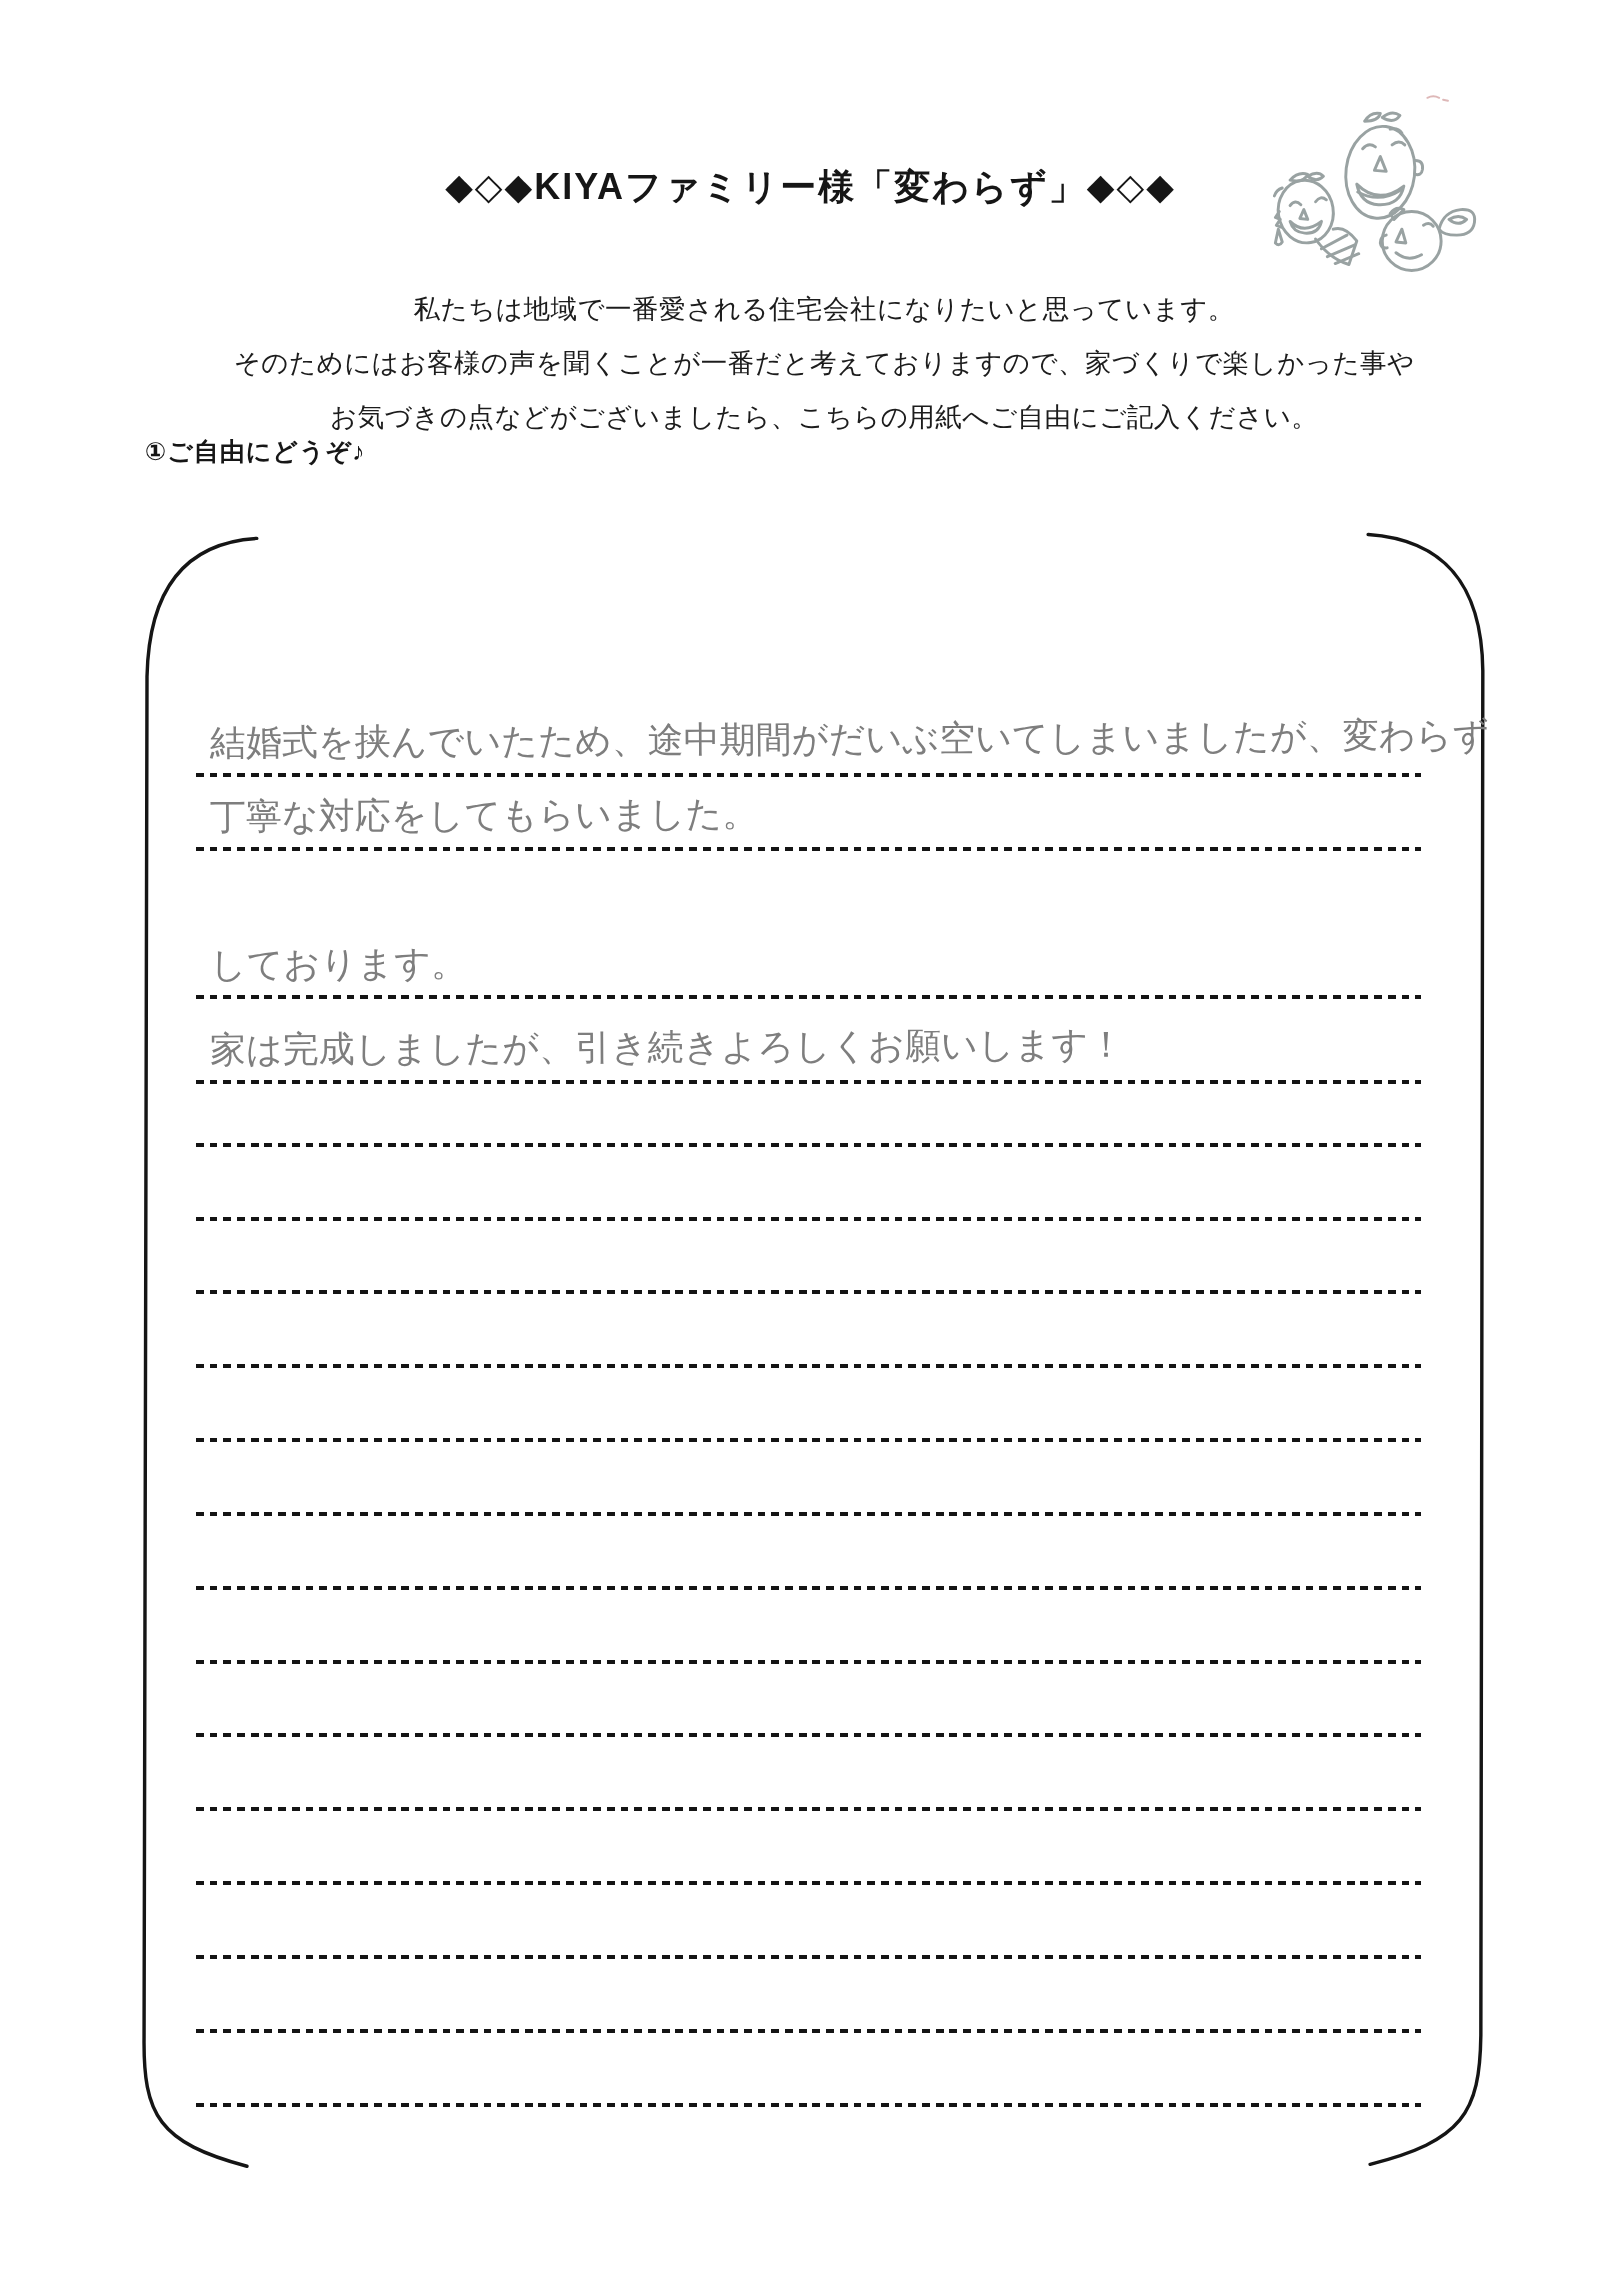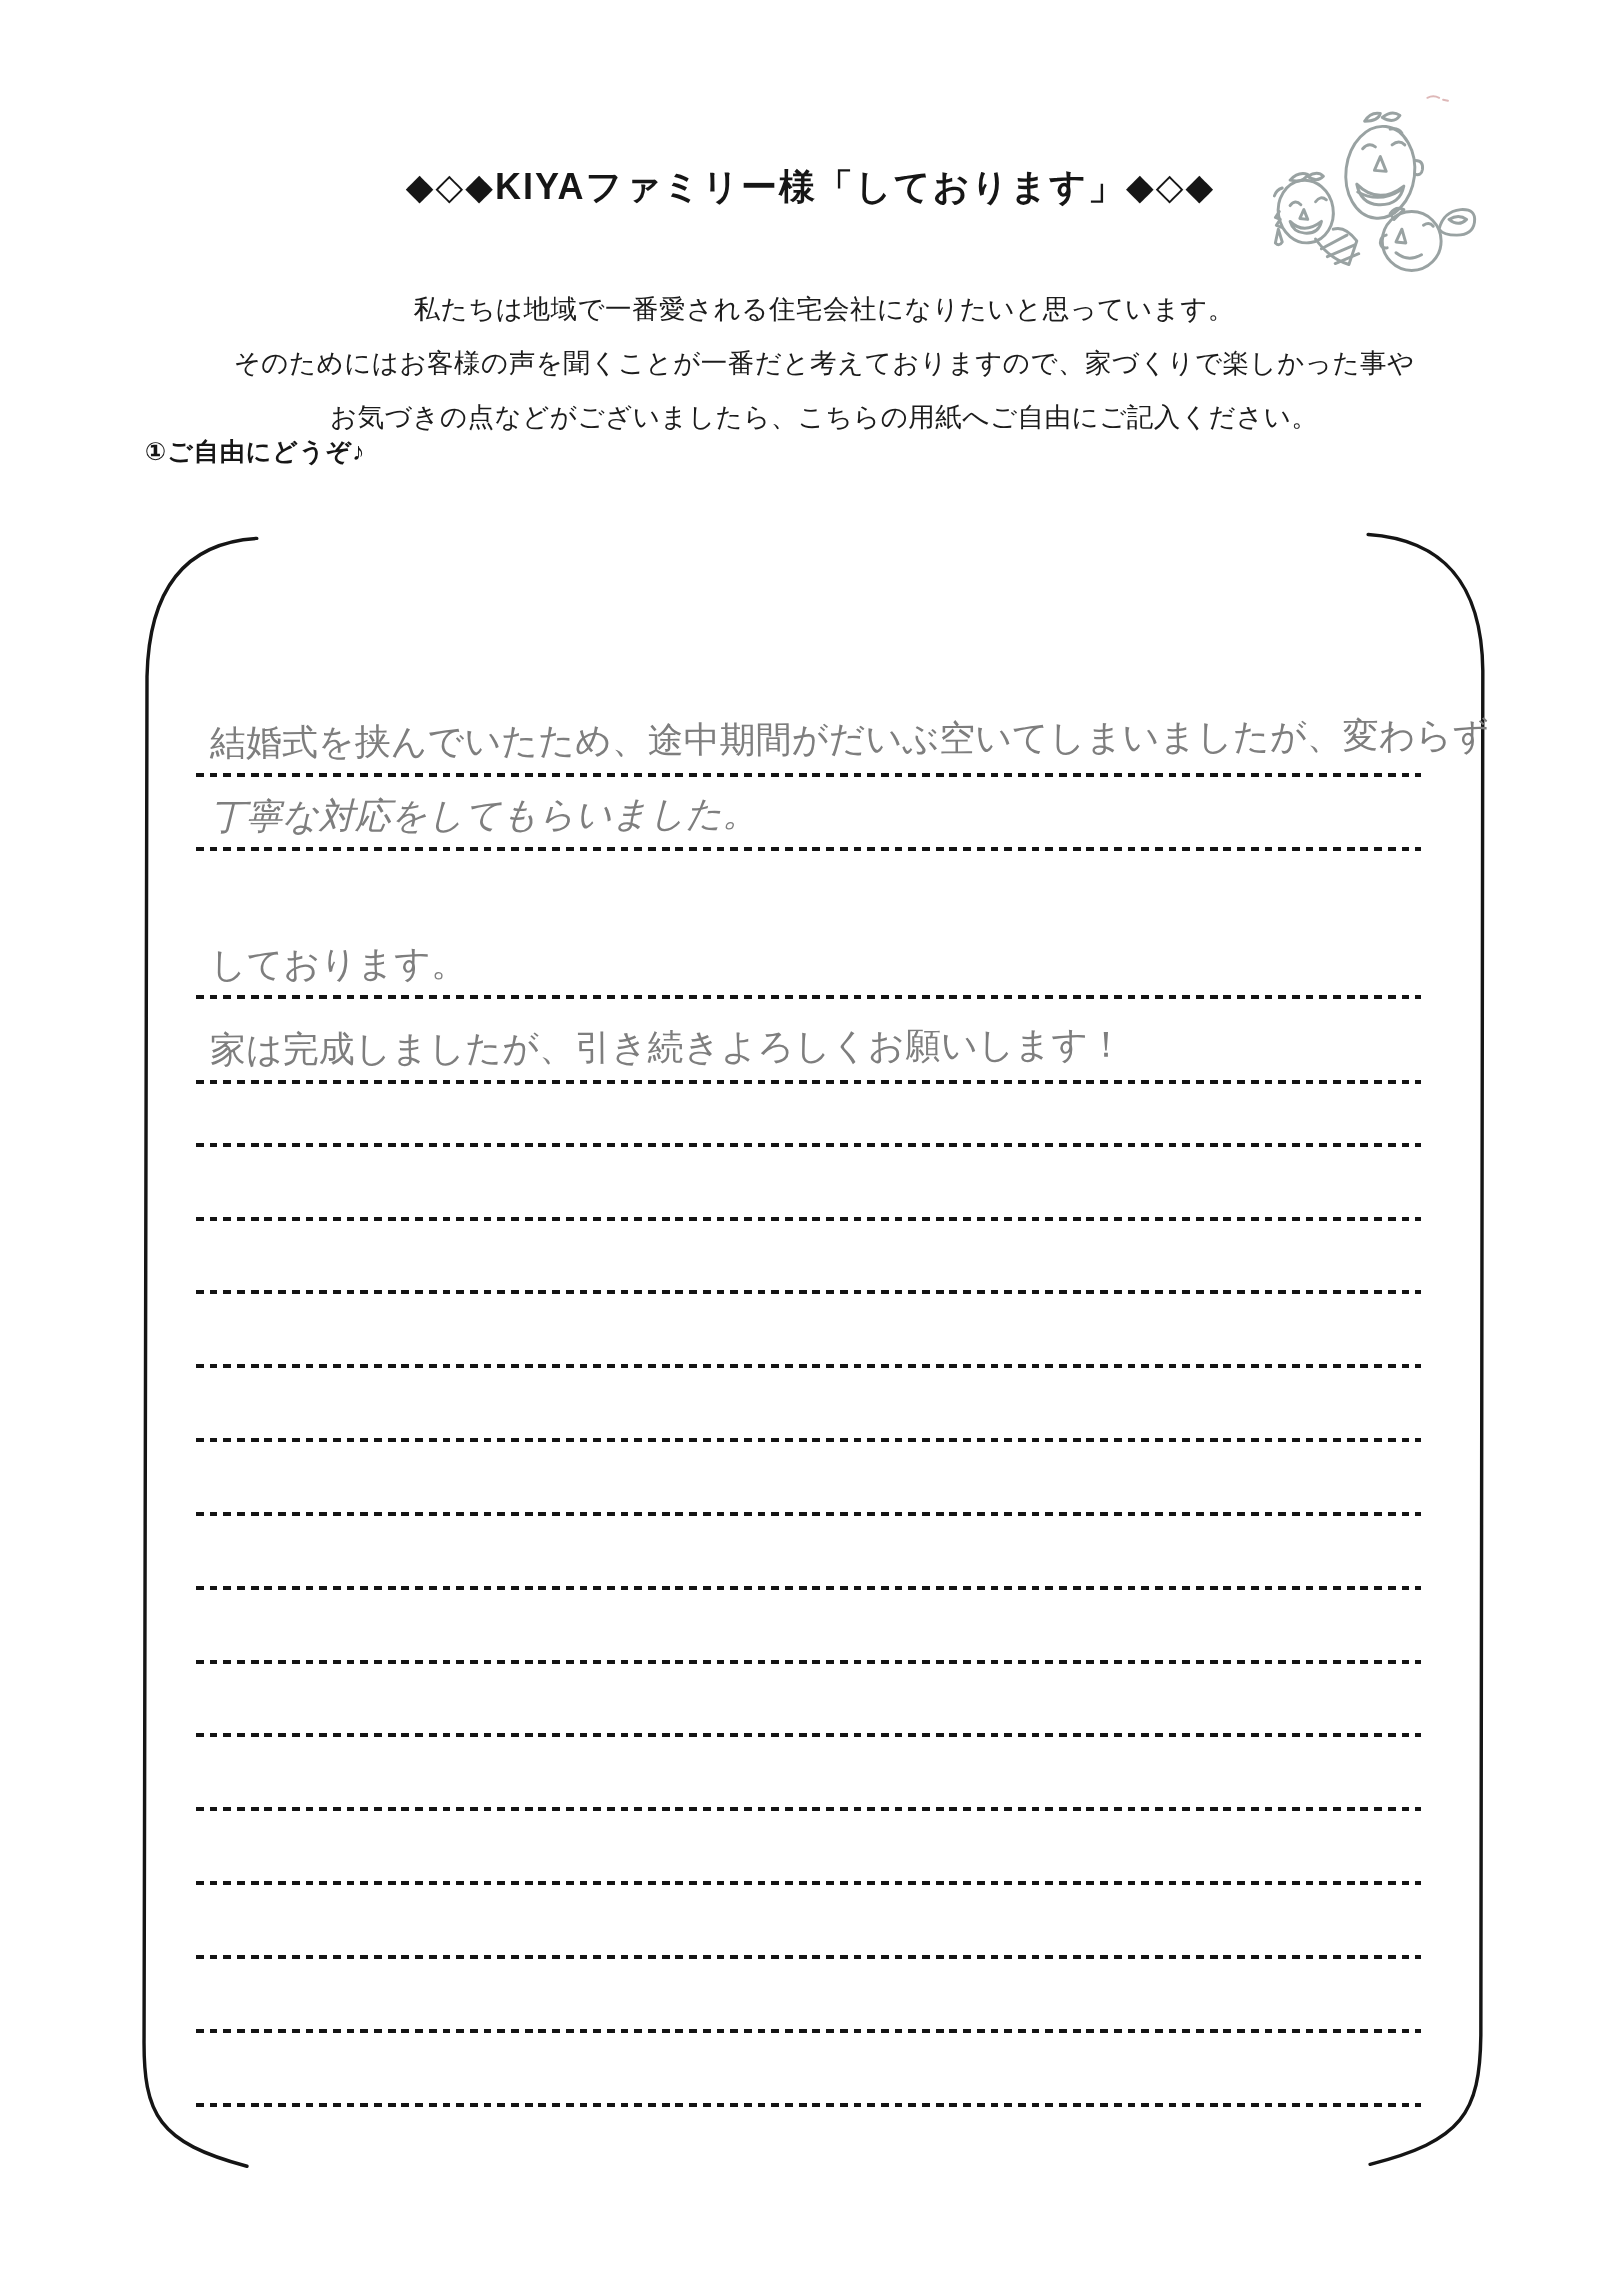--- a/index.html
+++ b/index.html
@@ -34,21 +34,21 @@
   }
   .hand{
     position:absolute;left:13.7px;bottom:8.8px;white-space:nowrap;
     font-size:36px;color:#7e7e7e;letter-spacing:0px;
     transform:rotate(-0.35deg);transform-origin:left bottom;
   }
 </style>
 </head>
 <body>
 
-<div class="form-title">◆◇◆KIYAファミリー様「しております」◆◇◆</div>
+<div class="form-title">◆◇◆KIYAファミリー様「変わらず」◆◇◆</div>
 
 <div class="intro">
   <div class="intro-line">私たちは地域で一番愛される住宅会社になりたいと思っています。</div>
   <div class="intro-line">そのためにはお客様の声を聞くことが一番だと考えておりますので、家づくりで楽しかった事や</div>
   <div class="intro-line">お気づきの点などがございましたら、こちらの用紙へご自由にご記入ください。</div>
 </div>
 
 <div class="section-label">①ご自由にどうぞ♪</div>
 
 <svg class="doodle" viewBox="0 0 260 210" fill="none" stroke="#99a2a2" stroke-width="3" stroke-linecap="round" stroke-linejoin="round">
@@ -94,21 +94,21 @@
 <svg class="frame-svg" viewBox="0 0 1654 2340" fill="none" stroke="#151515" stroke-width="3.5" stroke-linecap="round">
   <path d="M262 549 C 195 553 152 594 150 690 L 147 2078 C 146 2158 162 2186 252 2210"></path>
   <path d="M1396 545 C 1468 550 1512 590 1513 684 L 1511 2076 C 1510 2156 1492 2184 1398 2208"></path>
 </svg>
 
 <div class="sheet" id="ruled-lines">
     <div class="rule-row" style="top: 163px;">
       <div class="rule-dash"></div>
       <div class="hand">結婚式を挟んでいたため、途中期間がだいぶ空いてしまいましたが、変わらず</div>
     </div>
-    <div class="rule-row" style="top: 237px; font-style: italic;">
+    <div class="rule-row" style="top: 237px;">
       <div class="rule-dash"></div>
       <div class="hand">丁寧な対応をしてもらいました。</div>
     </div>
     <div class="rule-row" style="top: 385px;">
       <div class="rule-dash"></div>
       <div class="hand">しております。</div>
     </div>
     <div class="rule-row" style="top: 470px;">
       <div class="rule-dash"></div>
       <div class="hand">家は完成しましたが、引き続きよろしくお願いします！</div>

